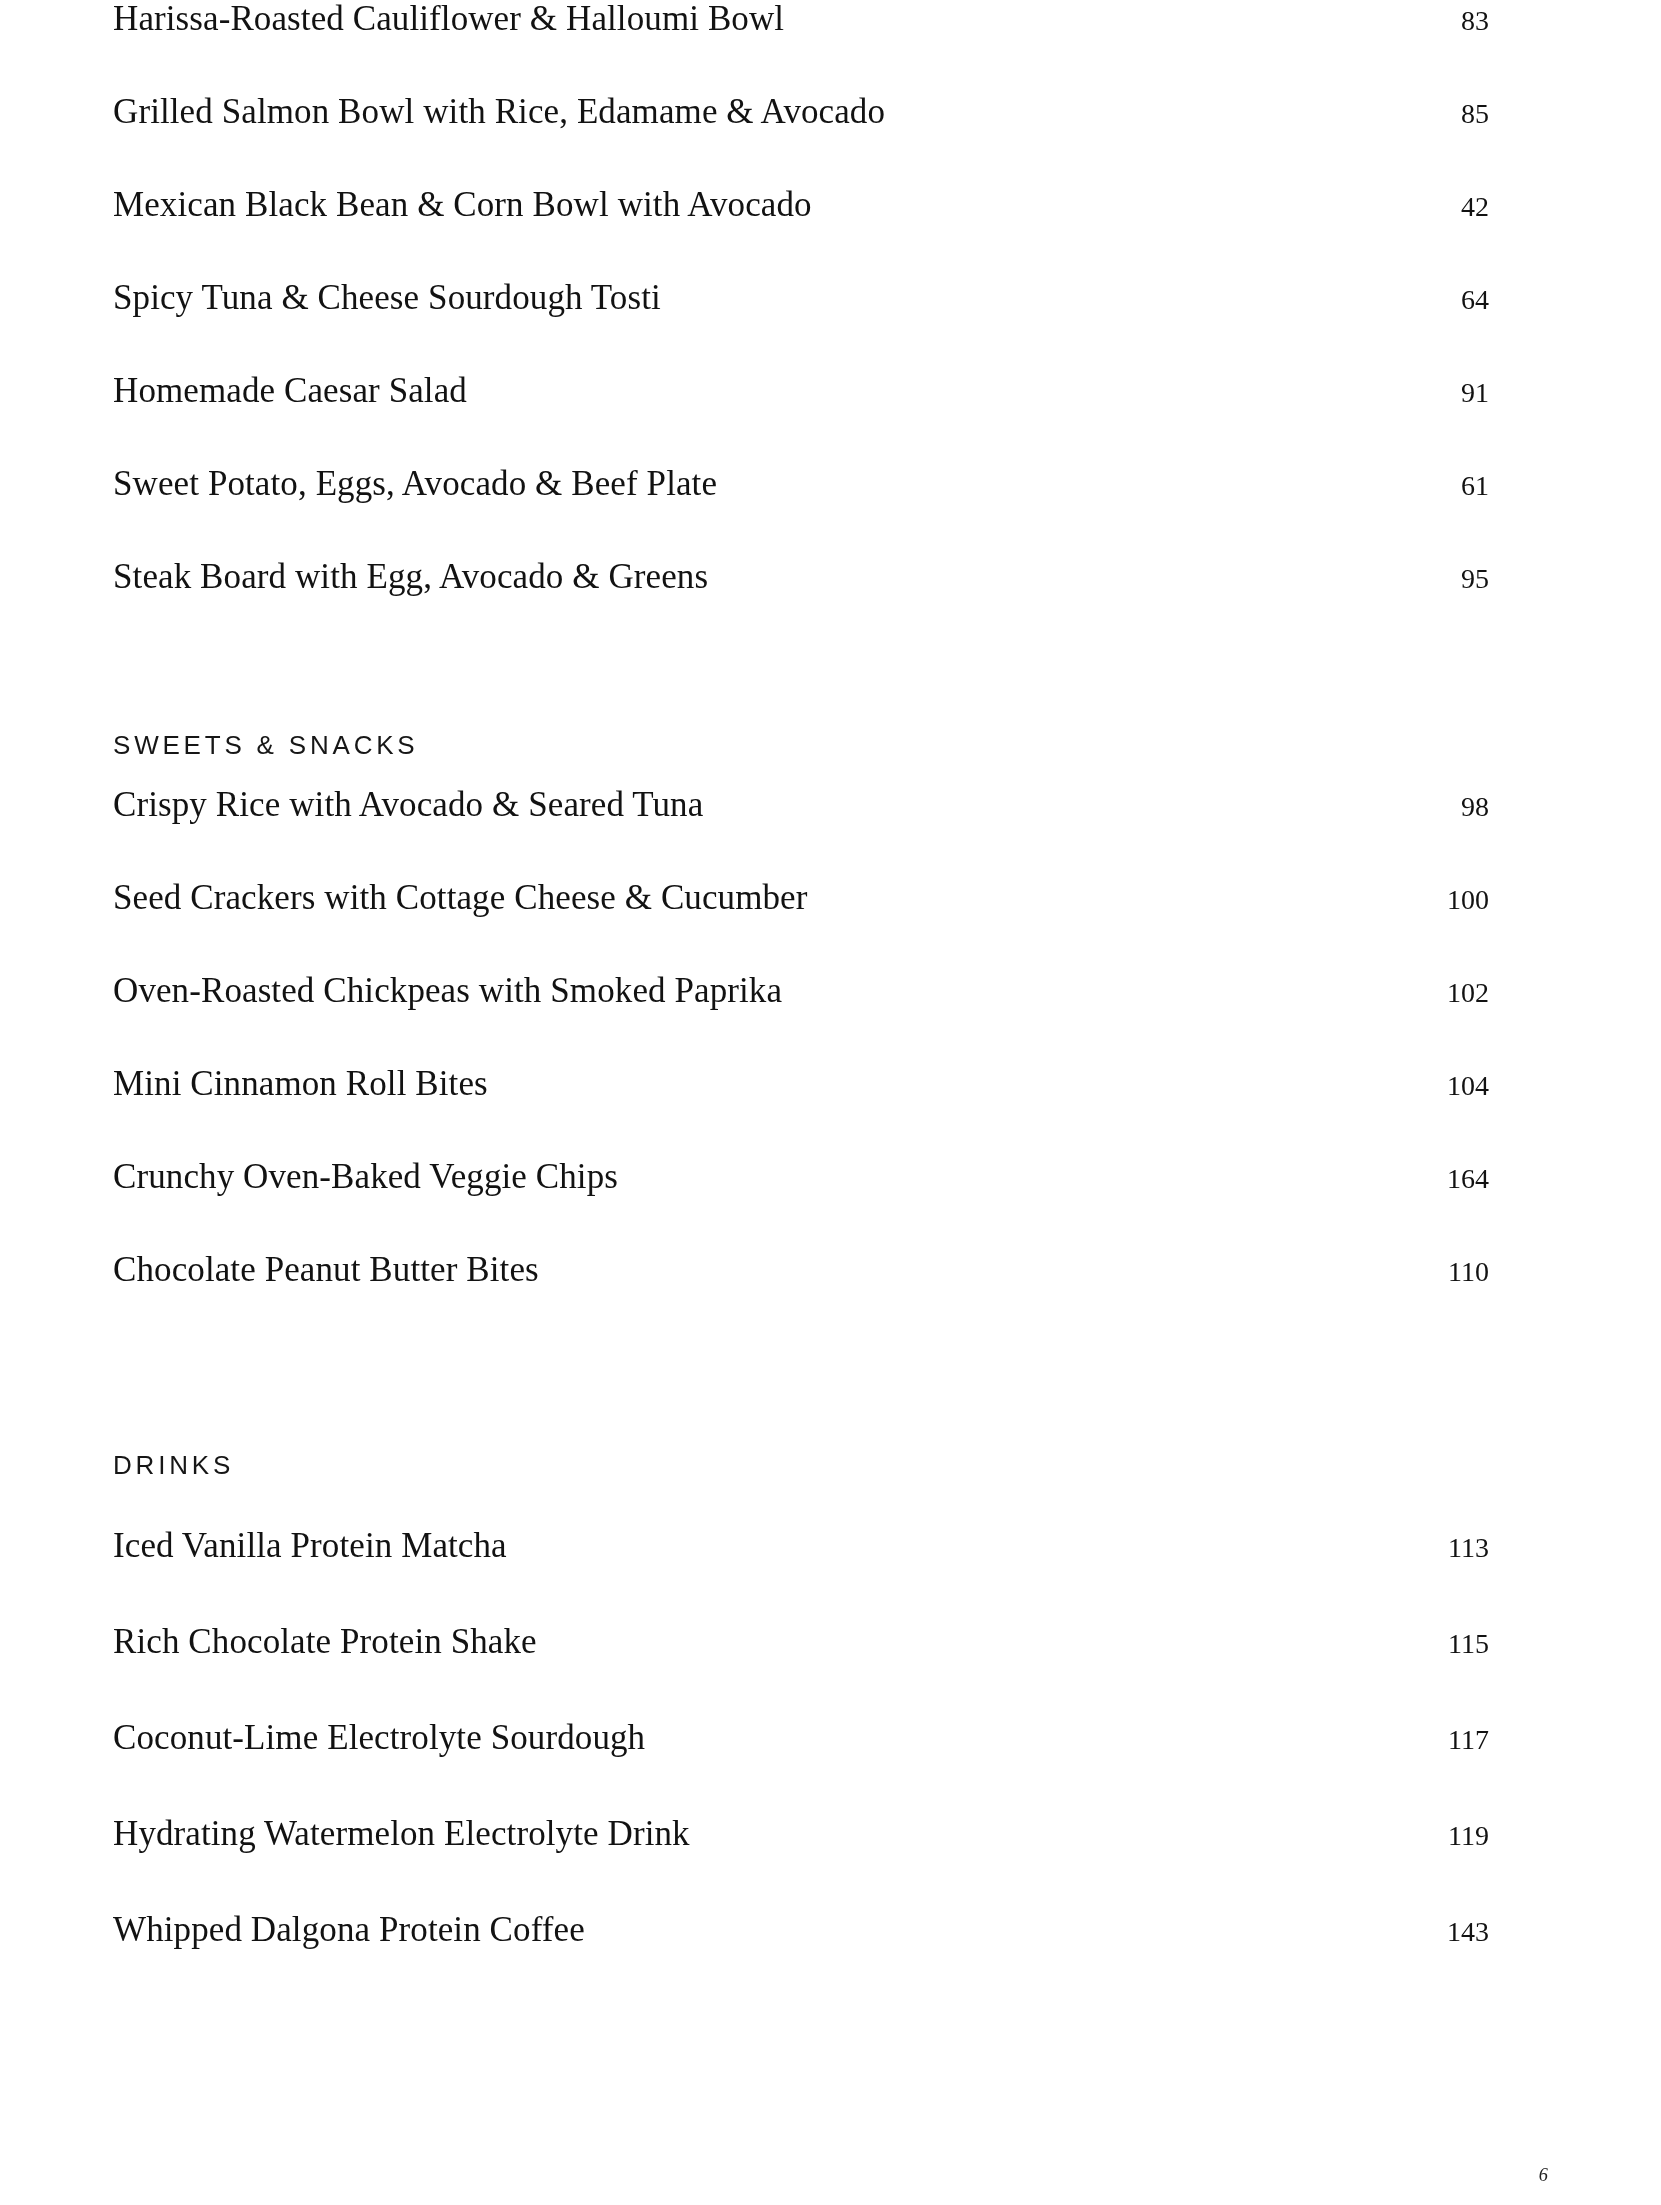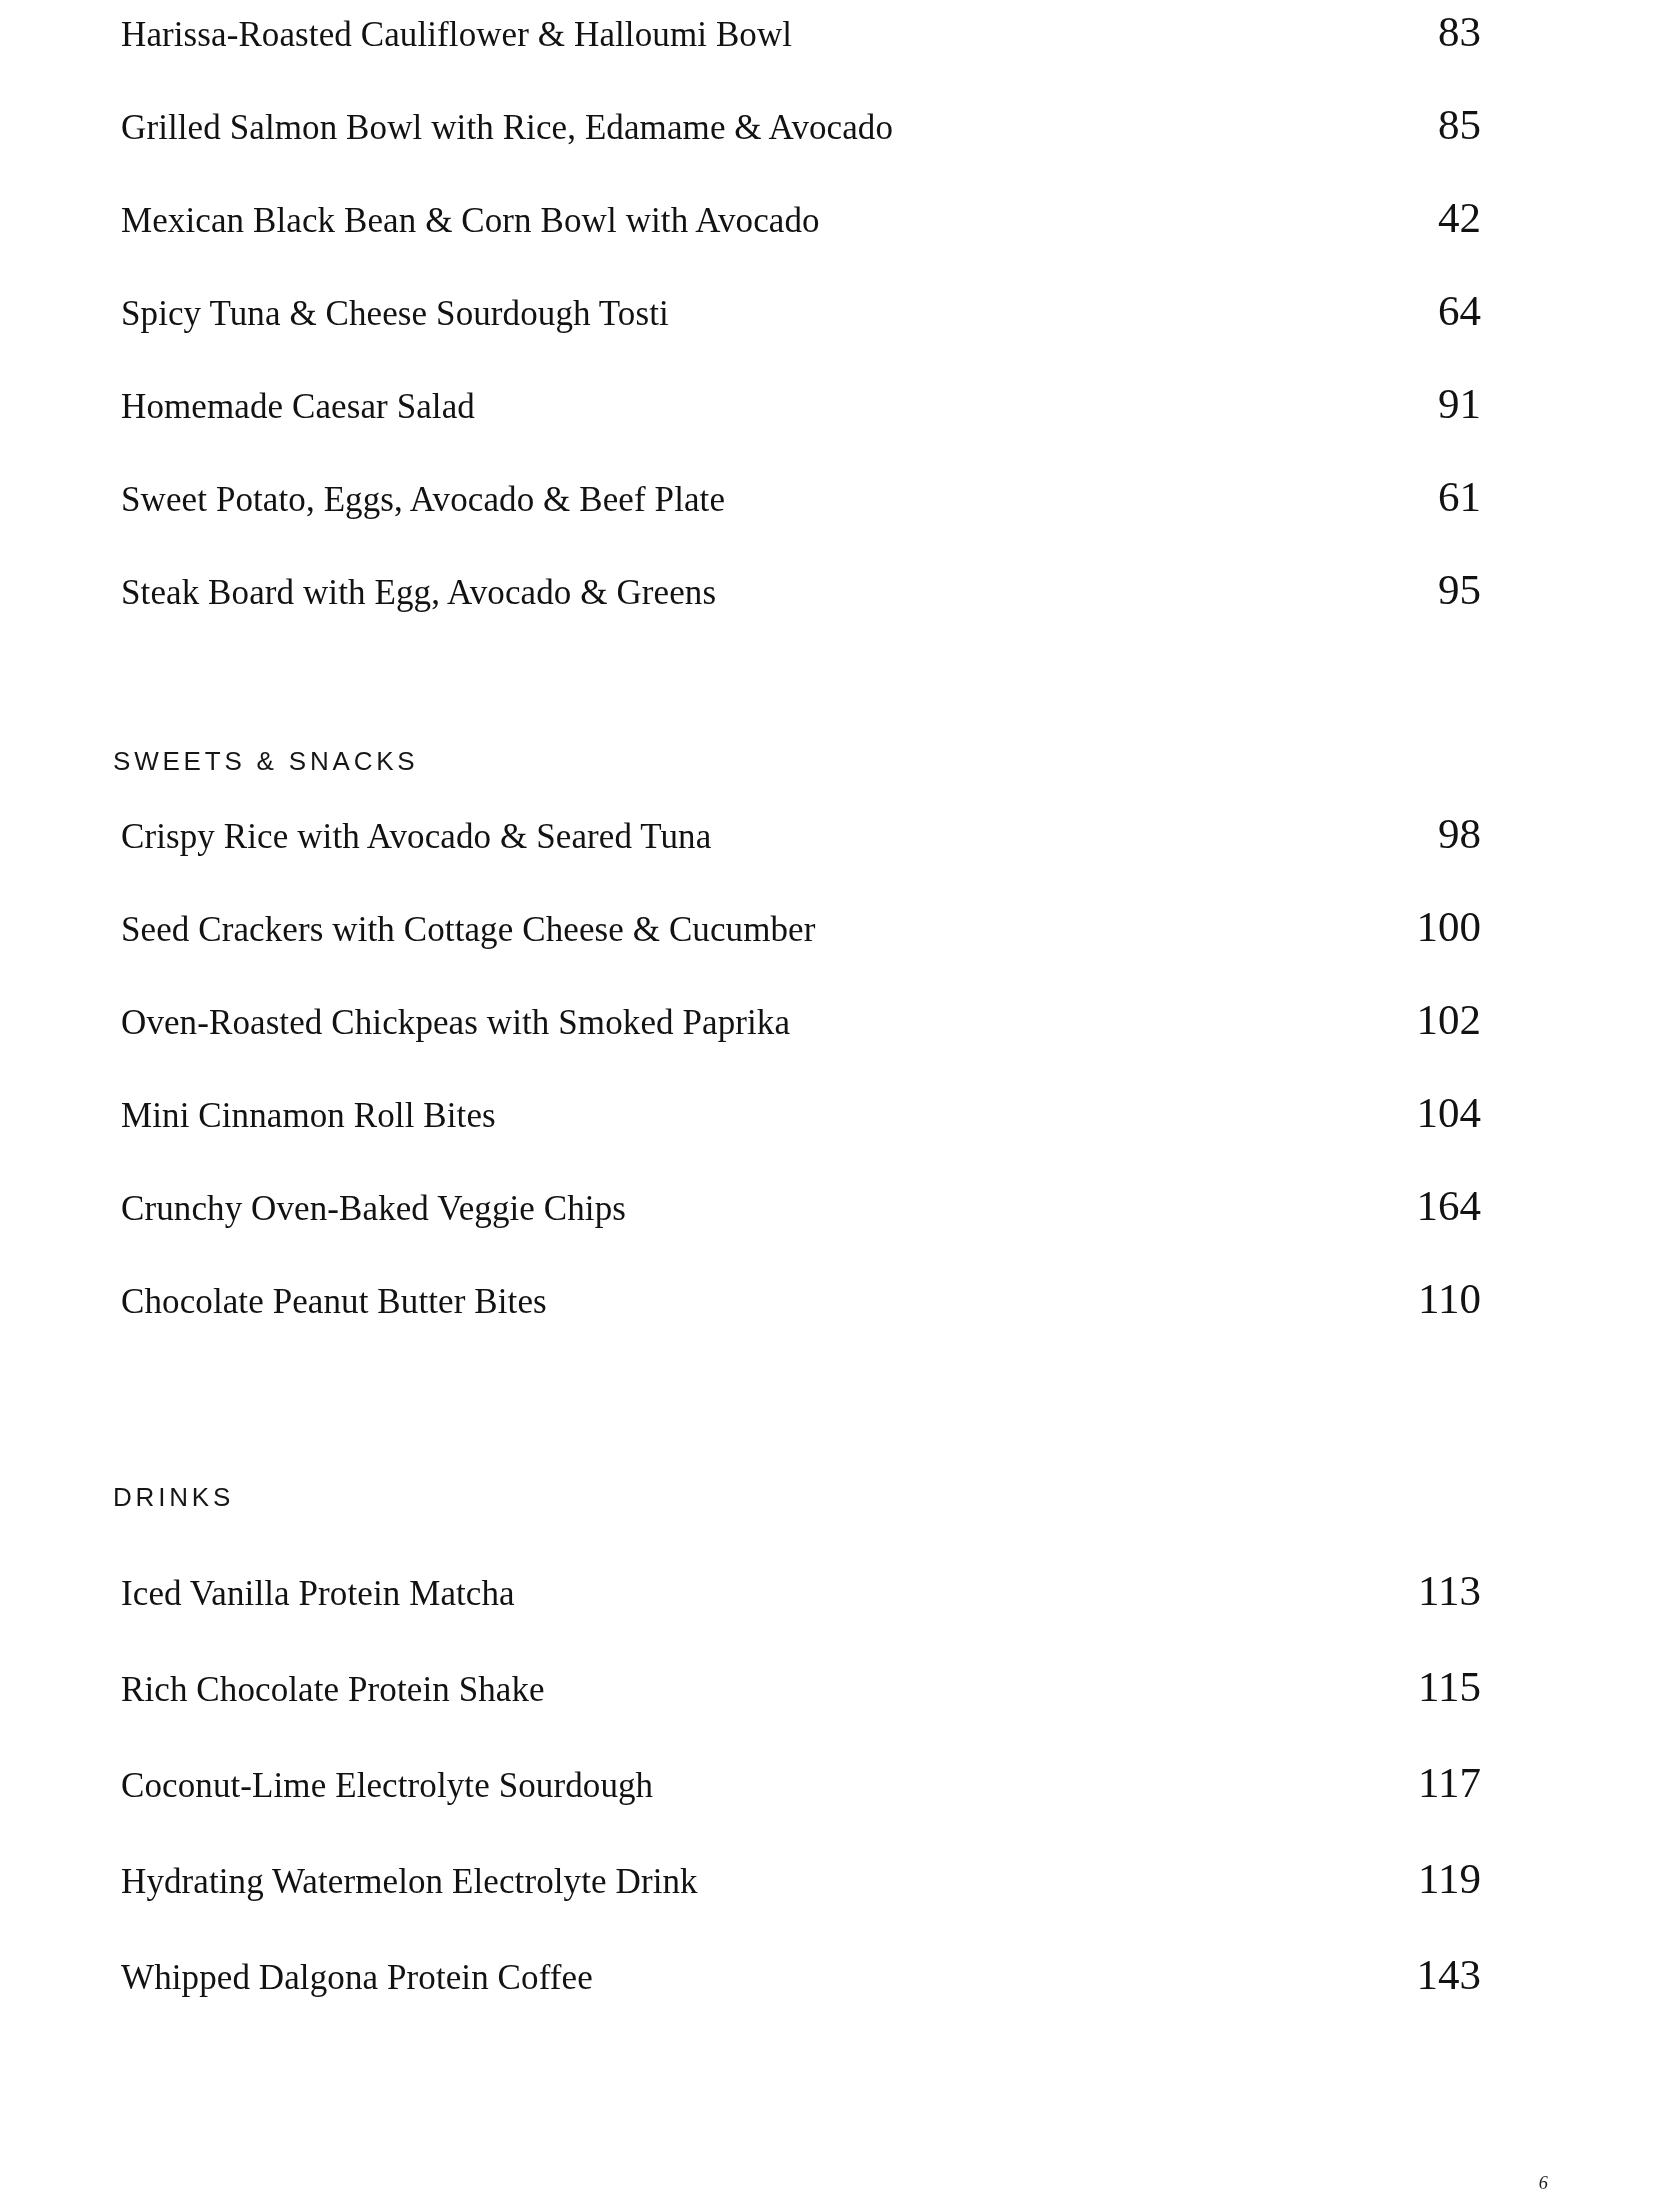--- a/index.html
+++ b/index.html
@@ -17,40 +17,40 @@
   }
   .page {
     box-sizing: border-box;
     width: 1661px;
     height: 2205px;
     padding: 0 113px 0 113px;
     position: relative;
   }
   .toc-list {
     list-style: none;
-    margin: 8px;
+    margin: 0;
     padding: 0;
   }
   .toc-row {
     display: flex;
     align-items: baseline;
     justify-content: space-between;
     height: 93px;
   }
   .toc-row .title {
     font-family: "Liberation Serif", serif;
     font-size: 35px;
     line-height: 1.1;
     letter-spacing: 0.1px;
     color: #121212;
     white-space: nowrap;
   }
   .toc-row .page-num {
     font-family: "Liberation Serif", serif;
-    font-size: 43px;
+    font-size: 28px;
     line-height: 1.1;
     color: #121212;
     min-width: 65px;
     text-align: right;
     padding-right: 59px;
   }
   .section-head {
     font-family: "Liberation Sans", sans-serif;
     font-size: 26px;
     letter-spacing: 3.8px;

